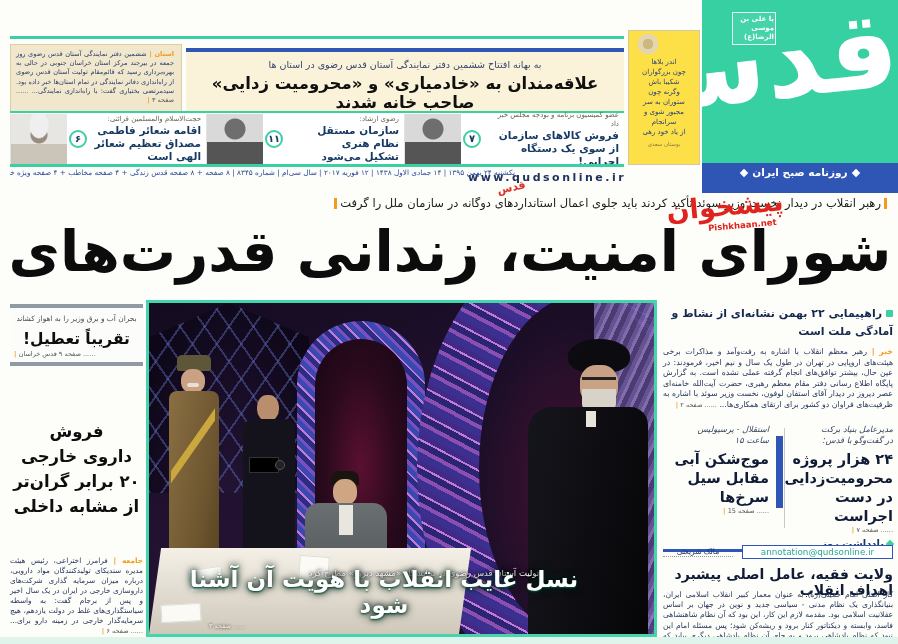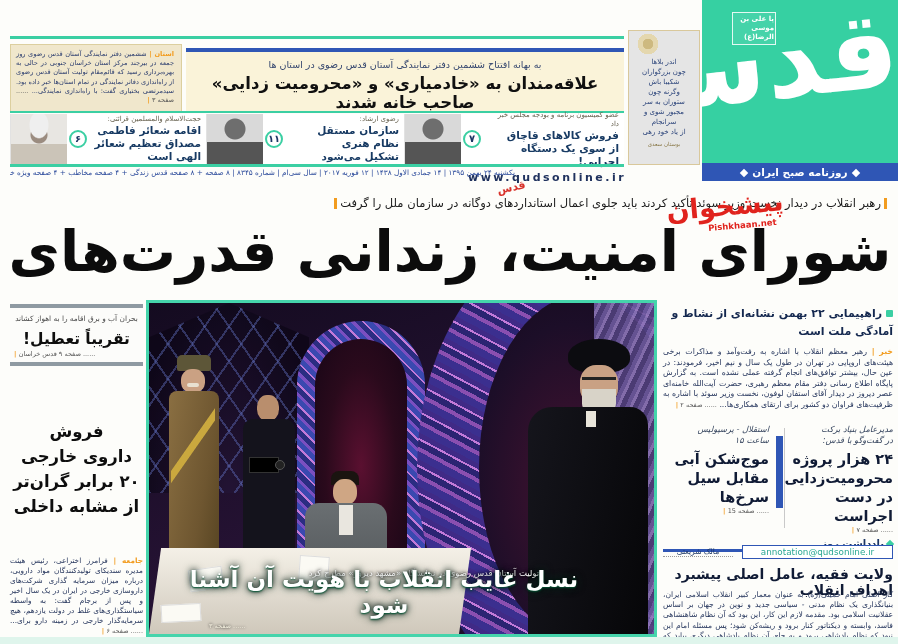--- a/index.html
+++ b/index.html
@@ -7,24 +7,24 @@
         font-family:"DejaVu Sans",sans-serif;direction:rtl;}
   .page *{box-sizing:border-box;}
   .abs{position:absolute;}
 
   
   .logo-box{left:702px;top:0;width:196px;height:163px;background:#36d0a2;}
   .logo-fa{position:absolute;left:6px;top:-22px;width:190px;text-align:center;color:#fff;
            font-size:108px;font-weight:bold;transform:rotate(-6deg);line-height:160px;}
   .emblem{position:absolute;left:30px;top:12px;width:44px;color:#fff;font-size:7px;font-weight:bold;
           text-align:right;border:1px solid rgba(255,255,255,.85);padding:2px 1px;line-height:9px;background:rgba(255,255,255,.08);}
-  .tagline-bar{left:702px;top:163px;width:196px;height:18px;background:#2f56b5;color:#fff;
+  .tagline-bar{left:702px;top:163px;width:196px;height:30px;background:#2f56b5;color:#fff;
                font-size:10.5px;text-align:center;line-height:18px;font-weight:bold;}
   .tagline-bar i{display:inline-block;width:6px;height:6px;background:#fff;transform:rotate(45deg);margin:0 5px;vertical-align:middle;}
-  .poem-box{left:628px;top:30px;width:72px;height:135px;background:#e5e5e5;border:1px solid #d9c89b;
+  .poem-box{left:628px;top:30px;width:72px;height:135px;background:#fde047;border:1px solid #d9c89b;
             padding-top:26px;text-align:center;}
   .poem-box::before{content:"";position:absolute;left:6px;top:2px;width:26px;height:22px;border-radius:50% 50% 50% 0;
             background:radial-gradient(circle at 50% 50%, #cdb97f 0 30%, #e4d7ae 31% 60%, transparent 61%);}
   .poem-line{font-size:7px;color:#274078;line-height:10px;}
   .poem-src{font-size:5.5px;color:#8a7a4a;margin-top:4px;}
   .site-url{left:468px;top:171px;width:232px;direction:ltr;text-align:left;color:#20325e;
             font-size:11px;font-weight:bold;letter-spacing:2.5px;}
   .site-mark{left:497px;top:181px;color:#d8322b;font-size:11px;font-weight:bold;transform:rotate(-12deg);}
 
   
@@ -208,21 +208,21 @@
         <div class="s-kicker">رضوی ارشاد:</div>
         <div class="s-line">سازمان مستقل نظام هنری</div>
         <div class="s-line">تشکیل می‌شود</div>
       </div>
     </div>
     <div class="s-item" style="left:394px;width:220px;">
       <div class="s-photo ph-grey"></div>
       <div class="s-badge">۷</div>
       <div class="s-text">
         <div class="s-kicker">عضو کمیسیون برنامه و بودجه مجلس خبر داد</div>
-        <div class="s-line">فروش کالاهای قاچاق</div>
+        <div class="s-line">فروش کالاهای سازمان</div>
         <div class="s-line">از سوی یک دستگاه اجرایی!</div>
       </div>
     </div>
   </div>
   <div class="abs rule-teal" style="left:10px;top:164px;width:614px;height:3px;"></div>
   <div class="abs date-bar">یکشنبه ۲۴ بهمن ۱۳۹۵ | ۱۴ جمادی الاول ۱۴۳۸ | ۱۲ فوریه ۲۰۱۷ | سال سی‌ام | شماره ۸۳۴۵ | ۸ صفحه + ۸ صفحه قدس زندگی + ۴ صفحه مخاطب + ۴ صفحه ویژه خراسان | ۵۰۰ تومان</div>
 
   <div class="abs lead-kicker">
     <span class="bar"></span><span>رهبر انقلاب در دیدار نخست وزیر سوئد تأکید کردند باید جلوی اعمال استانداردهای دوگانه در سازمان ملل را گرفت</span><span class="bar"></span>
   </div>
@@ -263,21 +263,21 @@
   </div>
   <div class="abs edit-mail">annotation@qudsonline.ir</div>
   <div class="abs edit-author">مالک شریعتی</div>
   <div class="abs edit-headline">ولایت فقیه، عامل اصلی پیشبرد اهداف انقلاب</div>
   <div class="abs edit-body">
     <span>کار اصلی امام خمینی(ره) به عنوان معمار کبیر انقلاب اسلامی ایران، بنیانگذاری یک نظام مدنی - سیاسی جدید و نوین در جهان بر اساس عقلانیت اسلامی بود. مقدمه لازم این کار، این بود که آن نظام شاهنشاهی فاسد، وابسته و دیکتاتور کنار برود و ریشه‌کن شود؛ پس مسئله امام این نبود که نظام پادشاهی برود و به جای آن نظام پادشاهی دیگری بیاید که همان خصوصیات را...</span>
     <span class="pageref"><span>...... صفحه ۲</span><b> |</b></span>
   </div>
 
   <div class="abs lc1">
-    <div class="lc-kicker">بحران آب و برق اقامه را به اهواز کشاند</div>
+    <div class="lc-kicker">بحران آب و برق وزیر را به اهواز کشاند</div>
     <div class="lc1-head">
       <div>تقریباً تعطیل!</div>
     </div>
     <div class="pageref" style="text-align:left;"><span>...... صفحه ۹ قدس خراسان</span><b> |</b></div>
   </div>
   <div class="abs lc2">
     <div class="lc2-head">
       <div>فروش</div>
       <div>داروی خارجی</div>
       <div>۲۰ برابر گران‌تر</div>

